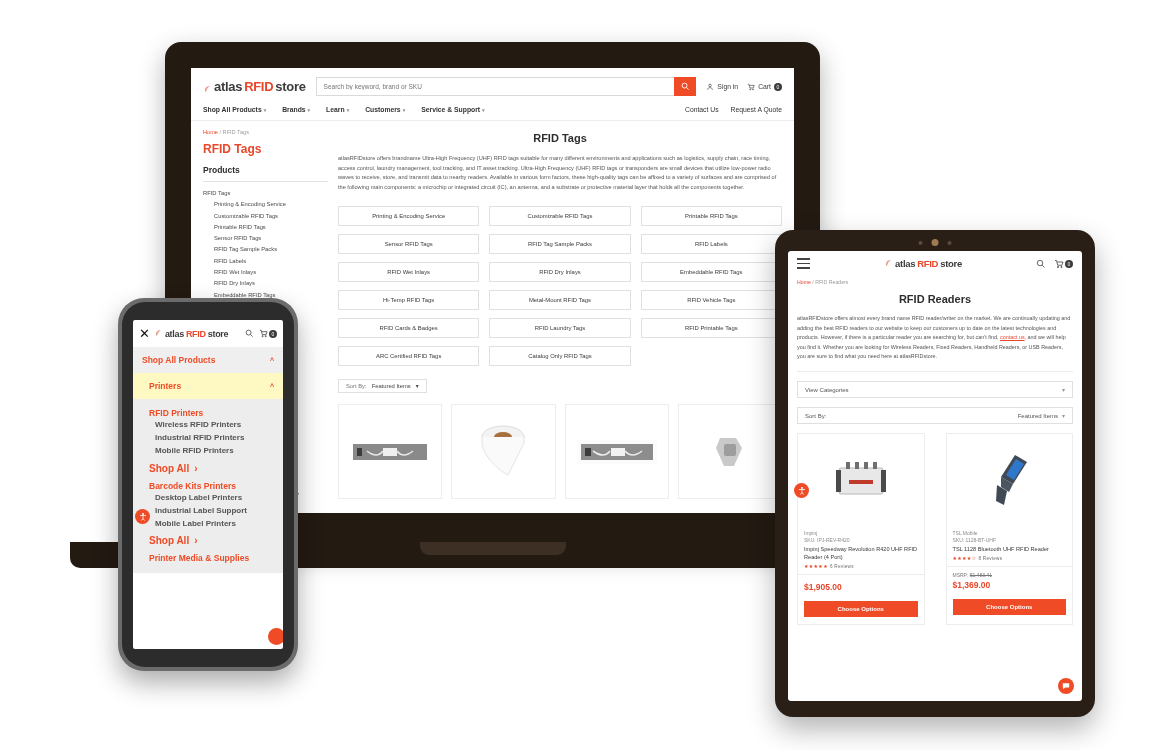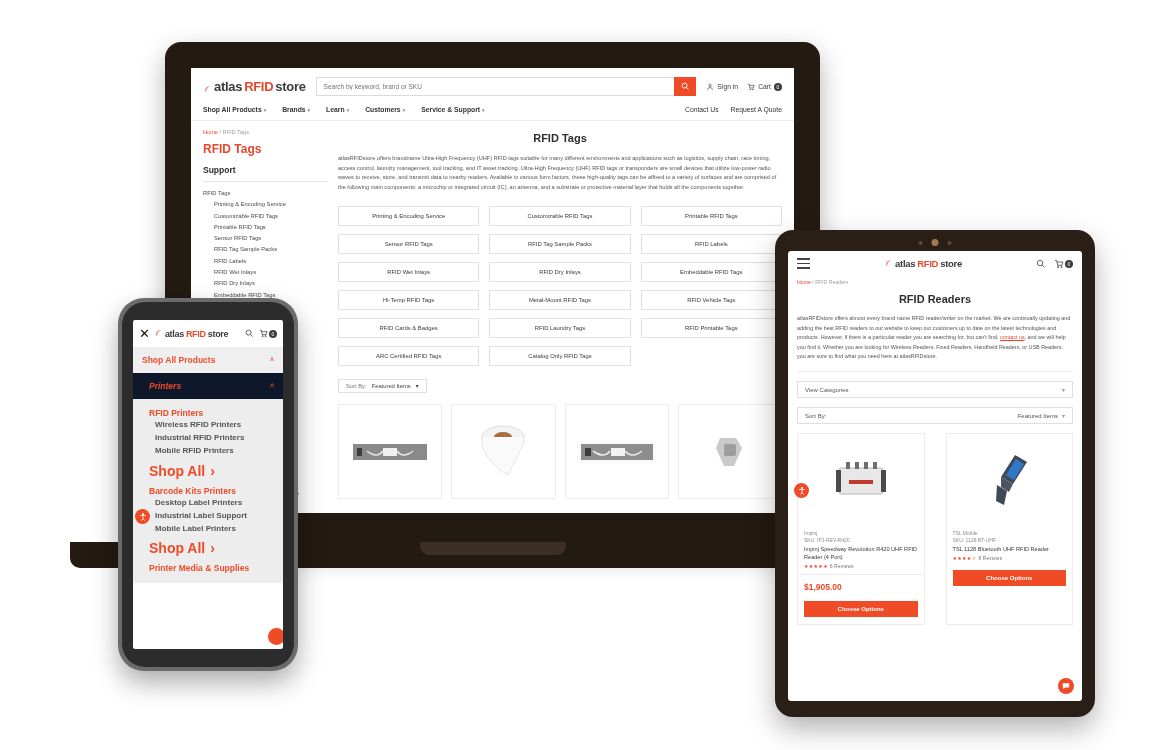--- a/index.html
+++ b/index.html
@@ -122,26 +122,26 @@
   .phone-screen { position: absolute; left: 15px; top: 22px; right: 15px; bottom: 22px; background: #fff; overflow: hidden; border-radius: 2px; }
   .ph-head { display: flex; align-items: center; padding: 7px 6px; gap: 4px; }
   .ph-x { font-size: 13px; color: #111; font-weight: 400; line-height: 1; cursor: pointer; }
   .ph-head .logo { font-size: 9px; }
   .ph-icons { display: flex; align-items: center; gap: 5px; margin-left: auto; color: #333; }
   .ph-icons .ico { width: 9px; height: 9px; }
   .ph-menu { background: #efefef; }
   .ph-row { display: flex; align-items: center; padding: 8px 9px; font-size: 8.5px; font-weight: 700; color: #ee4b26; cursor: pointer; }
   .ph-row .cv { margin-left: auto; color: #ee4b26; font-size: 7px; }
   .ph-sub { background: #e4e4e4; }
-  .ph-l2 { background: #0f172a; padding-left: 16px; font-style: italic; }
+  .ph-l2 { background: #fef9c3; padding-left: 16px; }
   .ph-white { background: #ededed; padding: 2px 0 8px; }
   .ph-group { padding: 7px 12px 0 16px; }
   .ph-gt { font-size: 8.5px; font-weight: 700; color: #ee4b26; }
   .ph-li { font-size: 8px; font-weight: 700; color: #555; line-height: 1.65; padding-left: 6px; cursor: pointer; }
-  .ph-all { font-size: 14px; font-weight: 700; color: #ee4b26; margin-top: 5px; display: flex; align-items: center; gap: 5px; cursor: pointer; }
+  .ph-all { font-size: 10px; font-weight: 700; color: #ee4b26; margin-top: 5px; display: flex; align-items: center; gap: 5px; cursor: pointer; }
   .ph-chat { position: absolute; right: -2px; bottom: 4px; width: 17px; height: 17px; border-radius: 50%; background: #ee4b26; }
 </style>
 </head>
 <body>
 
 <div class="stage">
 
   <div class="laptop">
     <div class="laptop-body"></div>
     <div class="laptop-foot"></div>
@@ -221,21 +221,21 @@
       </div>
 
       <div class="lbody">
         <div class="lside">
           <div class="crumb">
             <span class="home">Home</span>
             <span>/</span>
             <span>RFID Tags</span>
           </div>
           <div class="side-title">RFID Tags</div>
-          <div class="side-products">Support</div>
+          <div class="side-products">Products</div>
           <ul class="side-list" id="side-list">
               <li>RFID Tags</li>
               <li class="sub">Printing &amp; Encoding Service</li>
               <li class="sub">Customizable RFID Tags</li>
               <li class="sub">Printable RFID Tags</li>
               <li class="sub">Sensor RFID Tags</li>
               <li class="sub">RFID Tag Sample Packs</li>
               <li class="sub">RFID Labels</li>
               <li class="sub">RFID Wet Inlays</li>
               <li class="sub">RFID Dry Inlays</li>
@@ -429,20 +429,27 @@
           </div>
           <div class="t-meta">
             <div class="t-brand">TSL Mobile</div>
             <div class="t-sku">SKU: 1128-BT-UHF</div>
             <div class="t-name">TSL 1128 Bluetooth UHF RFID Reader</div>
             <div class="stars">
               <span>★★★★☆</span>
               <em>8 Reviews</em>
             </div>
           </div>
+          <div class="t-pricebox">
+            <div class="t-msrp">
+              <span>MSRP:</span>
+              <s>$1,483.41</s>
+            </div>
+            <div class="t-price">$1,369.00</div>
+          </div>
           <button class="t-cta">Choose Options</button>
         </div>
       </div>
 
       <div class="a11y" style="left:6px;top:232px">
         <svg viewBox="0 0 20 20" width="10" height="10">
             <circle cx="10" cy="4" r="2" fill="#fff"></circle>
             <path d="M4 7h12M10 7v6M10 13l-3 4M10 13l3 4" stroke="#fff" stroke-width="1.6" fill="none"></path>
           </svg>
       </div>

